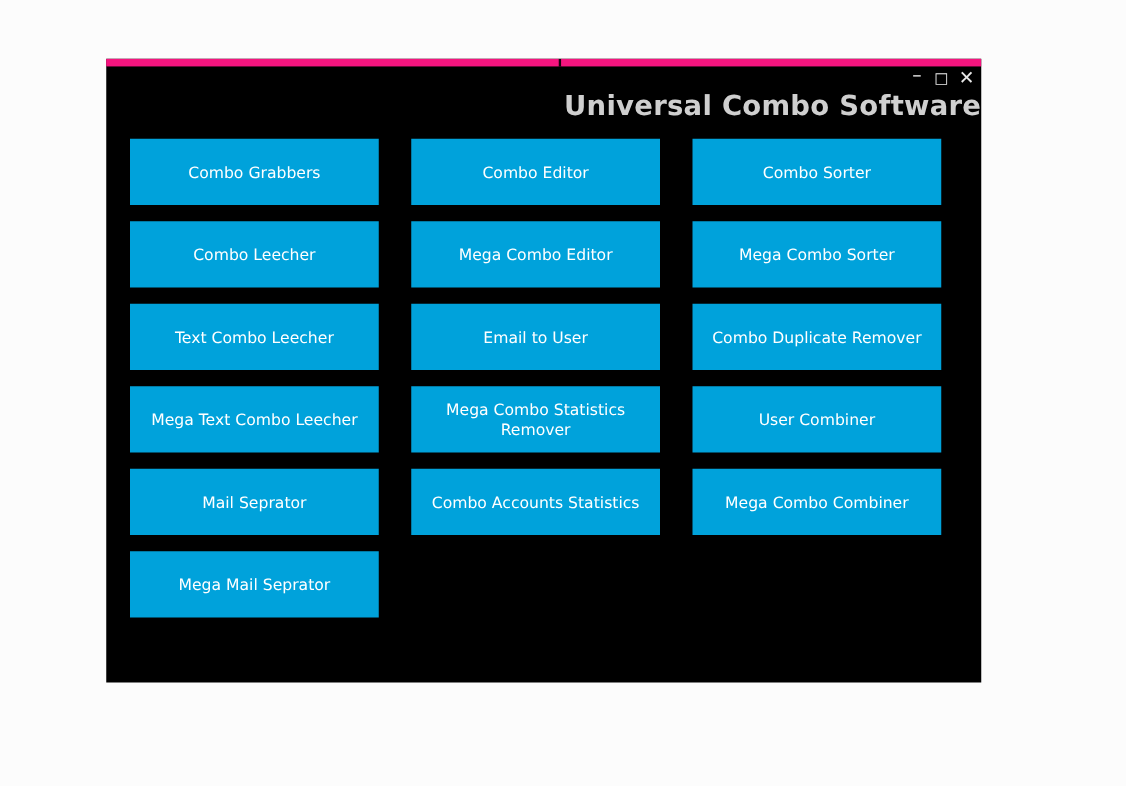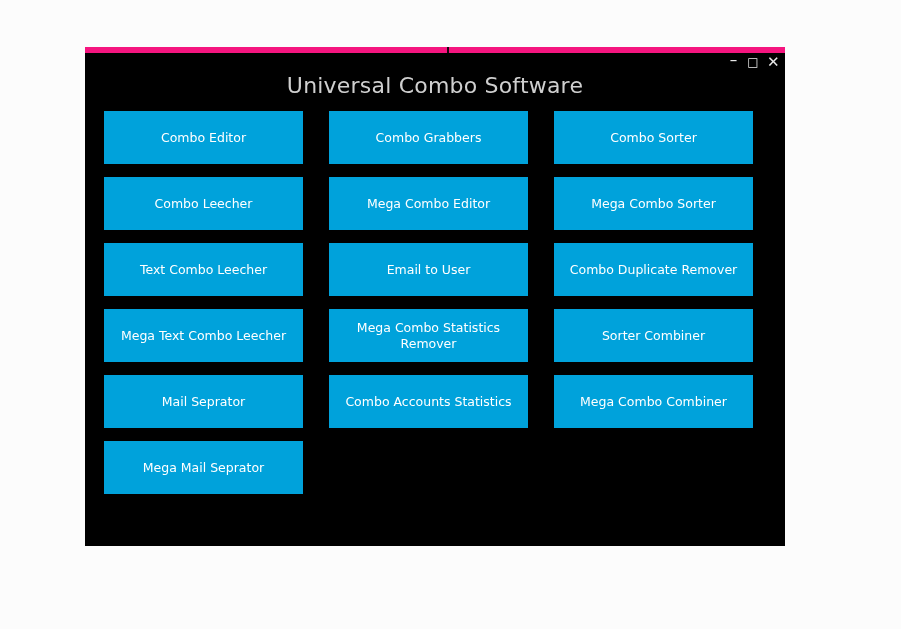--- a/index.html
+++ b/index.html
@@ -75,24 +75,24 @@
   .win-btn.minimize { font-size: 15px; width: 11px; position: relative; top: -2px; }
   .win-btn.maximize { font-size: 12px; width: 12px; }
   .win-btn.close    { font-size: 15px; width: 12px; }
 
   
   #window-title {
     position: absolute;
     left: 0;
     top: 26px;
     width: 100%;
-    text-align: center;
+    text-align: right;
     color: #cfcfcf;
     font-size: 22px;
-    font-weight: 400;
+    font-weight: 700;
     letter-spacing: 0.2px;
     white-space: nowrap;
   }
 
   
   #button-grid {
     position: absolute;
     left: 19px;
     top: 64px;
     width: 662px;
@@ -157,32 +157,32 @@
 
   <div class="window-controls">
     <span class="win-btn minimize">–</span>
     <span class="win-btn maximize">□</span>
     <span class="win-btn close">✕</span>
   </div>
 
   <div id="window-title">Universal Combo Software</div>
 
   <div id="button-grid">
+    <button class="tool-button">Combo Grabbers</button>
     <button class="tool-button">Combo Editor</button>
-    <button class="tool-button">Combo Grabbers</button>
     <button class="tool-button">Combo Sorter</button>
     <button class="tool-button">Combo Leecher</button>
     <button class="tool-button">Mega Combo Editor</button>
     <button class="tool-button">Mega Combo Sorter</button>
     <button class="tool-button">Text Combo Leecher</button>
     <button class="tool-button">Email to User</button>
     <button class="tool-button">Combo Duplicate Remover</button>
     <button class="tool-button">Mega Text Combo Leecher</button>
     <button class="tool-button">Mega Combo Statistics Remover</button>
-    <button class="tool-button">Sorter Combiner</button>
+    <button class="tool-button">User Combiner</button>
     <button class="tool-button">Mail Seprator</button>
     <button class="tool-button">Combo Accounts Statistics</button>
     <button class="tool-button">Mega Combo Combiner</button>
     <button class="tool-button">Mega Mail Seprator</button>
   </div>
 
   <div id="credits-row">
     <button id="credits-button">Credits</button>
   </div>
 

